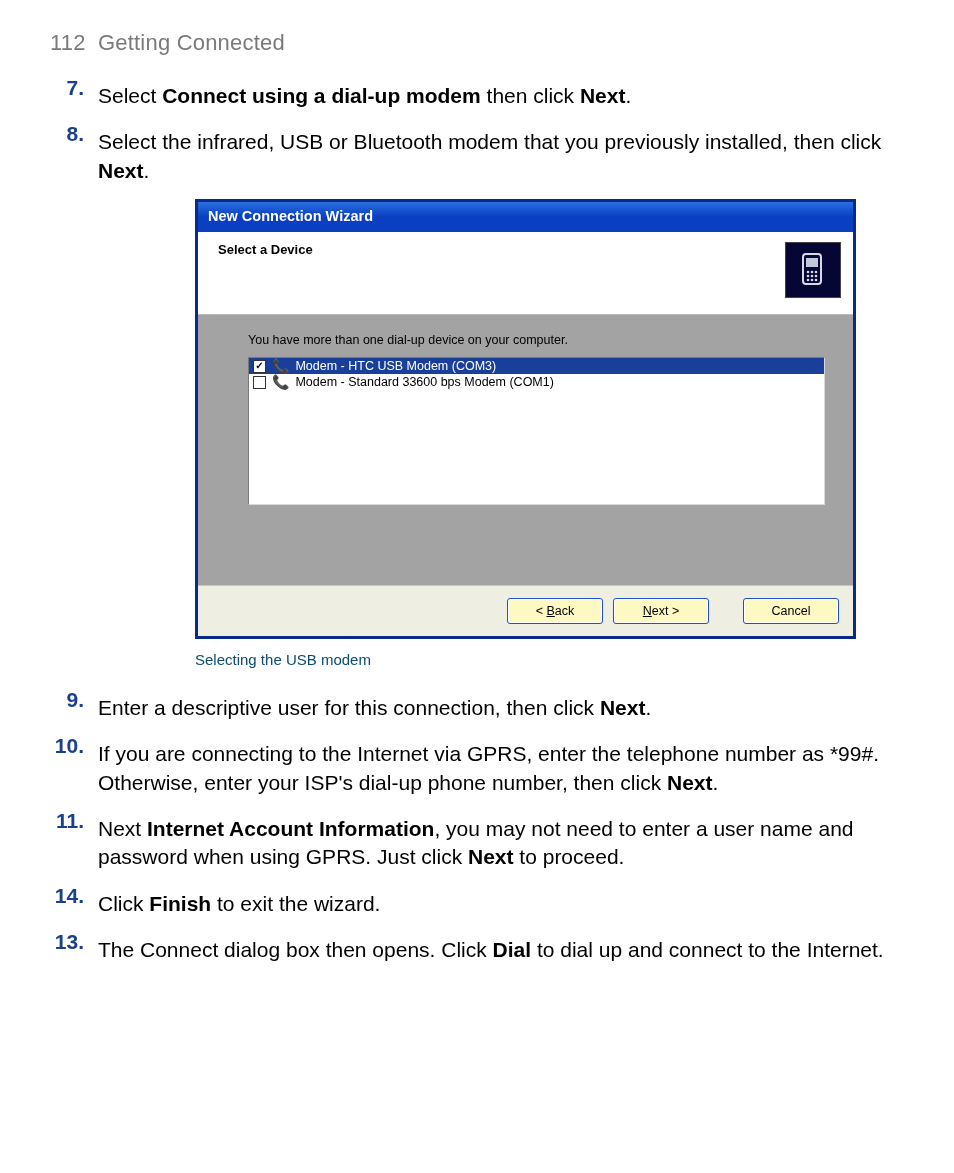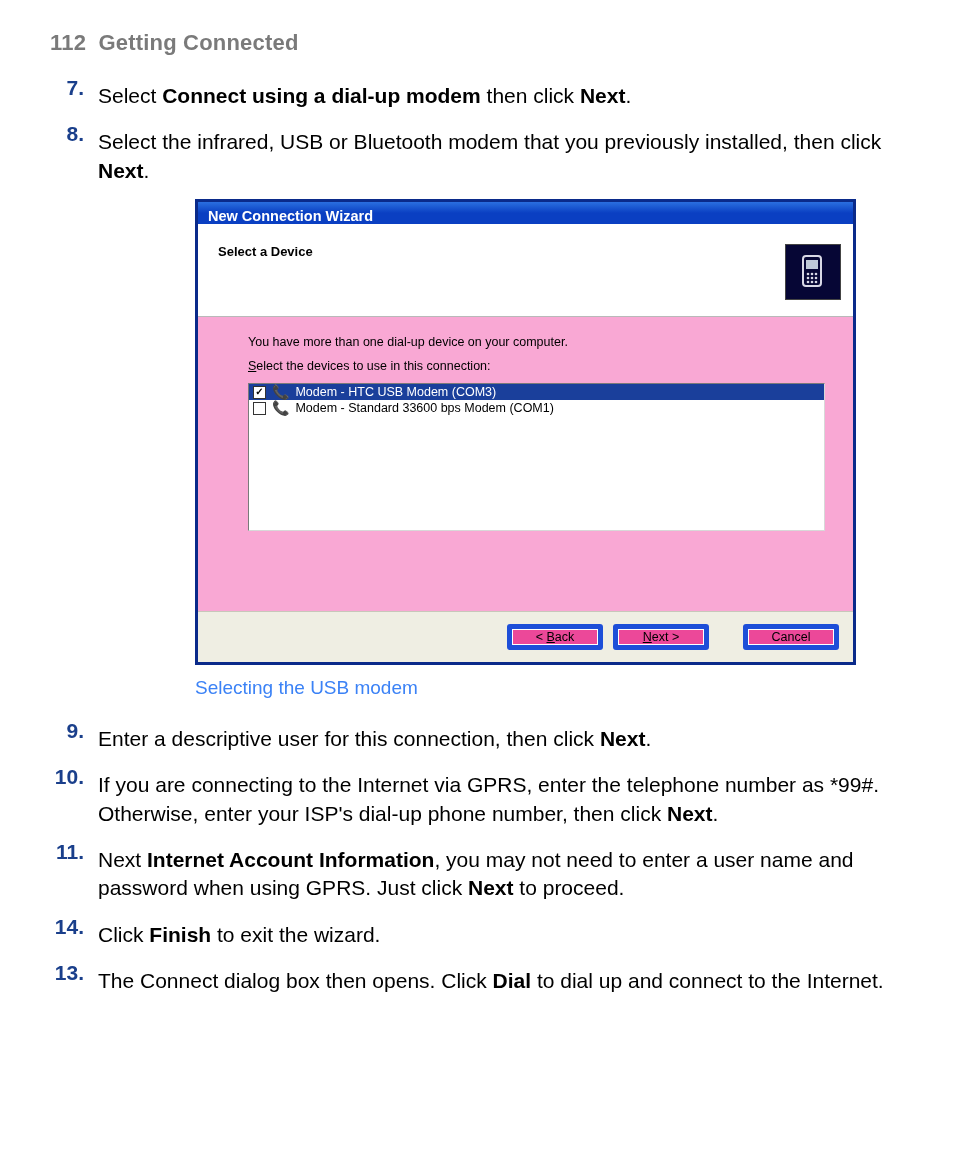--- a/index.html
+++ b/index.html
@@ -7,75 +7,75 @@
     font-family: Arial, Helvetica, sans-serif;
     background: #fff;
     width: 954px;
     color: #000;
     padding: 30px 45px 60px 50px;
   }
   .page-header {
     color: #7a7a7a;
     font-size: 22px;
     margin-bottom: 18px;
-    font-weight: 700;
+    font-weight: 400;
     letter-spacing: 0.2px;
   }
   .page-header .pnum { margin-right: 6px; }
   .steps { list-style: none; }
   .step { display: flex; margin-bottom: 10px; font-size: 21px; line-height: 1.35; }
   .step .num {
     color: #1a3f8b;
     font-weight: bold;
     width: 48px;
     text-align: right;
     flex-shrink: 0;
     padding-right: 14px;
   }
   .step .body { flex: 1; margin-top: 8px; }
   .b { font-weight: bold; }
   .caption {
-    font-size: 19px;
-    color: #3b82f6;
+    font-size: 15px;
+    color: #0c4a6e;
     margin: 12px 0 18px 145px;
   }
 
   
   .wizard {
     margin: 14px 0 0 145px;
     width: 661px;
     border: 3px solid #0a2a8a;
     font-family: Tahoma, Arial, sans-serif;
   }
   .titlebar {
     background: linear-gradient(180deg,#2a6fe0,#0a3fc2 50%,#0a3fc2);
     color: #fff;
     font-weight: bold;
     font-size: 14.5px;
-    padding: 6px 10px 0 10px;
+    padding: 6px 10px 8px 10px;
   }
   .header-panel {
     background: #fff;
     border-bottom: 1px solid #b9b9b9;
-    padding: 20px 12px 16px 20px;
+    padding: 10px 12px 16px 20px;
     display: flex;
     justify-content: space-between;
     align-items: flex-start;
   }
   .header-text .ht { font-weight: bold; font-size: 13px; }
   .header-text .hs { font-size: 12.5px; margin: 4px 0 0 24px; }
   .wiz-icon {
     width: 56px; height: 56px;
     background: #060635;
     border: 1px solid #444;
     display: flex; align-items: center; justify-content: center;
     color: #e8e8f2; font-size: 28px;
   }
   .content-panel {
-    background: #f9a8d4;
+    background: #a3a3a3;
     padding: 18px 28px 80px 50px;
     font-size: 12.5px;
     color: #000;
   }
   .content-panel p { margin-bottom: 10px; }
   .u { text-decoration: underline; }
   .listbox {
     background:#fff;
     border:1px solid #7a7a7a;
     border-right-color:#d8d8d8;
@@ -101,22 +101,22 @@
   .button-panel {
     background:#efeee3;
     border-top:1px solid #c8c7ba;
     padding:12px 14px;
     display:flex;
     justify-content:flex-end;
     gap:10px;
   }
   .btn {
     min-width:96px; height:26px;
-    background:#ec4899;
-    border:5px solid #1d4ed8;
+    background:#fef9c3;
+    border:1px solid #1d4ed8;
     border-radius:3px;
     font-family:Tahoma,Arial,sans-serif;
     font-size:12.5px;
     color:#000;
     padding: 0 12px;
     box-shadow: 0 0 0 1px #fff inset;
     cursor: pointer;
   }
   .btn.gap { margin-right: 24px; }
   .btn .m { text-decoration: underline; }
@@ -159,23 +159,20 @@
           <circle cx="23" cy="26" r="1.3" fill="#d8d8e6"></circle>
         <circle cx="15" cy="30" r="1.3" fill="#d8d8e6"></circle>
           <circle cx="19" cy="30" r="1.3" fill="#d8d8e6"></circle>
           <circle cx="23" cy="30" r="1.3" fill="#d8d8e6"></circle>
       </svg>
     </div>
   </div>
 
   <div class="content-panel">
     <p>You have more than one dial-up device on your computer.</p>
-    <p>
-      <span class="u">S</span><span>elect the devices to use in this connection:</span>
-    </p>
     <div class="listbox" id="device-listbox">
         <div class="row sel">
           <span class="cb">✓</span>
           <span class="mi">📞</span>
           <span>Modem - HTC USB Modem (COM3)</span>
         </div>
         <div class="row">
           <span class="cb"></span>
           <span class="mi">📞</span>
           <span>Modem - Standard 33600 bps Modem (COM1)</span>

